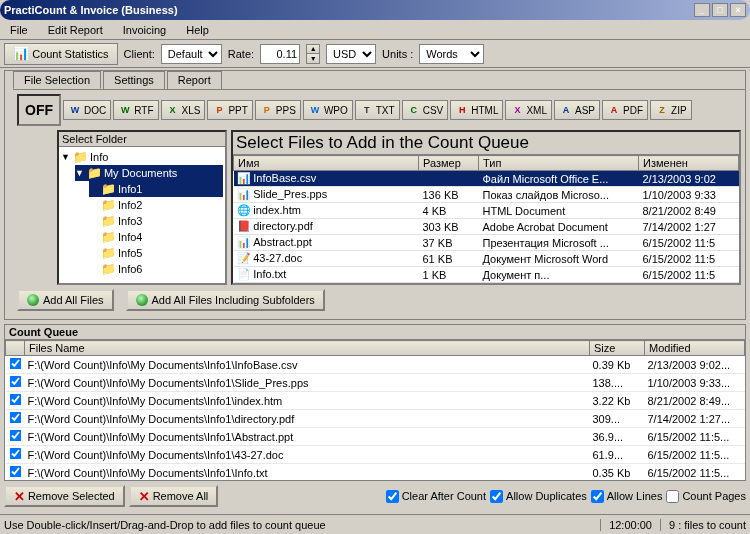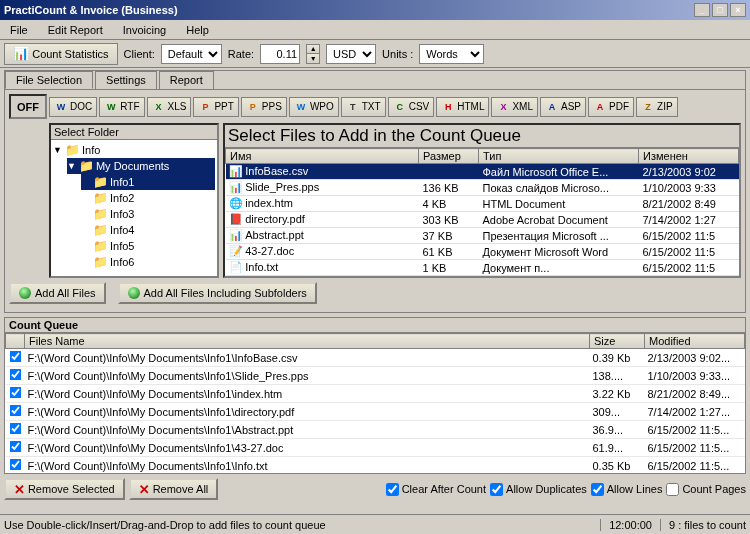--- a/index.html
+++ b/index.html
@@ -15,20 +15,21 @@
     
     .title-bar {
       background: linear-gradient(to right, #0a246a, #a6b5db);
       color: white;
       height: 20px;
       display: flex;
       align-items: center;
       padding: 0 4px;
       font-size: 11px;
       font-weight: bold;
+      border-radius: 10px;
     }
     .title-bar-text { flex: 1; }
     .title-bar-controls { display: flex; gap: 2px; }
     .title-btn {
       background: #d4d0c8;
       border: 1px solid #808080;
       width: 16px;
       height: 14px;
       font-size: 9px;
       display: flex;
@@ -107,20 +108,21 @@
     .main-area {
       background: #d4d0c8;
       padding: 2px 4px;
       height: calc(534px - 20px - 20px - 28px);
     }
 
     
     .tab-panel {
       border: 1px solid #808080;
       background: #d4d0c8;
+      padding-left: 8px;
     }
     .tabs {
       display: flex;
       background: #d4d0c8;
     }
     .tab {
       padding: 2px 10px;
       border: 1px solid #808080;
       border-bottom: none;
       background: #d4d0c8;
@@ -158,22 +160,22 @@
       cursor: pointer;
       font-size: 10px;
       height: 20px;
     }
     .ft-off {
       background: #d4d0c8;
       border: 2px inset #808080;
       font-weight: bold;
       padding: 1px 6px;
       cursor: pointer;
-      font-size: 11px;
-      height: 25px;
+      font-size: 14px;
+      height: 32px;
       display: flex;
       align-items: center;
     }
     .ft-icon {
       width: 14px;
       height: 14px;
       display: flex;
       align-items: center;
       justify-content: center;
       font-size: 9px;

